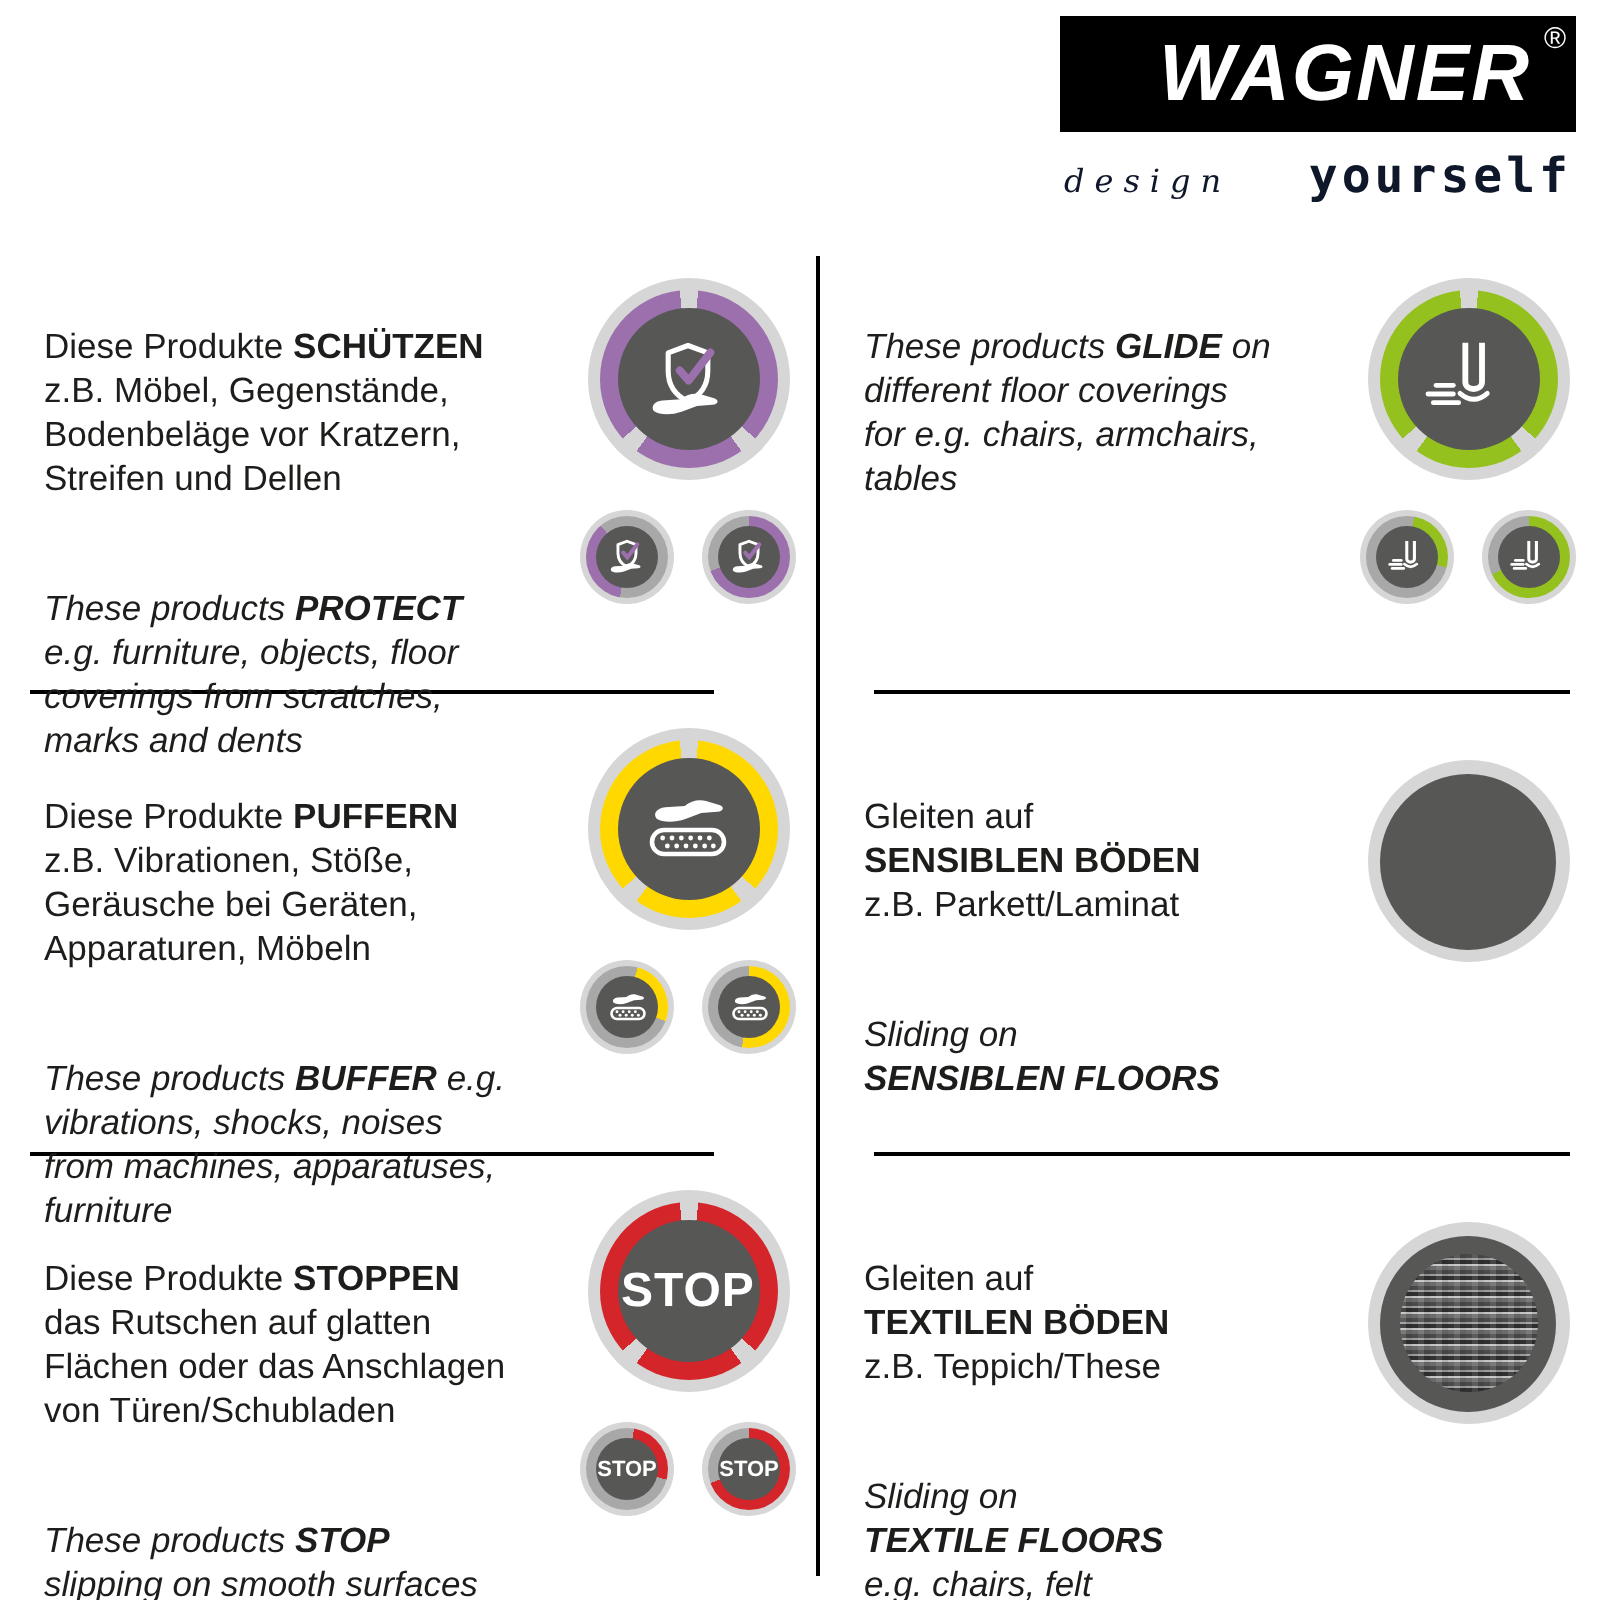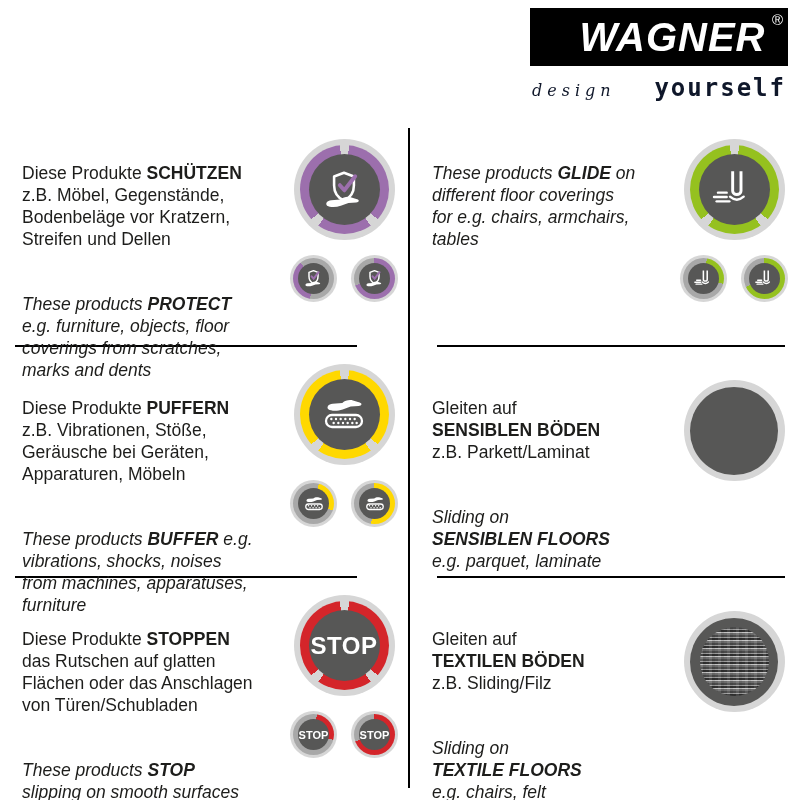--- a/index.html
+++ b/index.html
@@ -319,37 +319,37 @@
             </div>
           </div>
         </div>
       </div>
 
       <div class="sec s2">
         <div class="hr-r"></div>
         <div class="sec-body">
           <div class="txt">
             <p class="de"><span class="blk">Gleiten auf</span><span class="kw blk">SENSIBLEN BÖDEN</span><span class="blk">z.B. Parkett/Laminat</span></p>
-            <p class="en"><span class="blk">Sliding on</span><span class="kw blk">SENSIBLEN FLOORS</span><span class="blk">e.g. parquet, laminate</span></p>
+            <p class="en"><span class="blk">Sliding on</span><span class="kw blk">SENSIBLEN FLOORS</span></p>
           </div>
           <div class="icons">
             <div class="floor-icon">
               <div class="floor-ring">
                   <div class="floor-core wood"></div>
                 </div>
             </div>
           </div>
         </div>
       </div>
 
       <div class="sec s3">
         <div class="hr-r"></div>
         <div class="sec-body">
           <div class="txt">
-            <p class="de"><span class="blk">Gleiten auf</span><span class="kw blk">TEXTILEN BÖDEN</span><span class="blk">z.B. Sliding/Filz</span></p>
+            <p class="de"><span class="blk">Gleiten auf</span><span class="kw blk">TEXTILEN BÖDEN</span><span class="blk">z.B. Teppich/These</span></p>
             <p class="en"><span class="blk">Sliding on</span><span class="kw blk">TEXTILE FLOORS</span><span class="blk">e.g. chairs, felt</span></p>
           </div>
           <div class="icons">
             <div class="floor-icon">
               <div class="floor-ring">
                   <div class="floor-core carpet"></div>
                 </div>
             </div>
           </div>
         </div>

